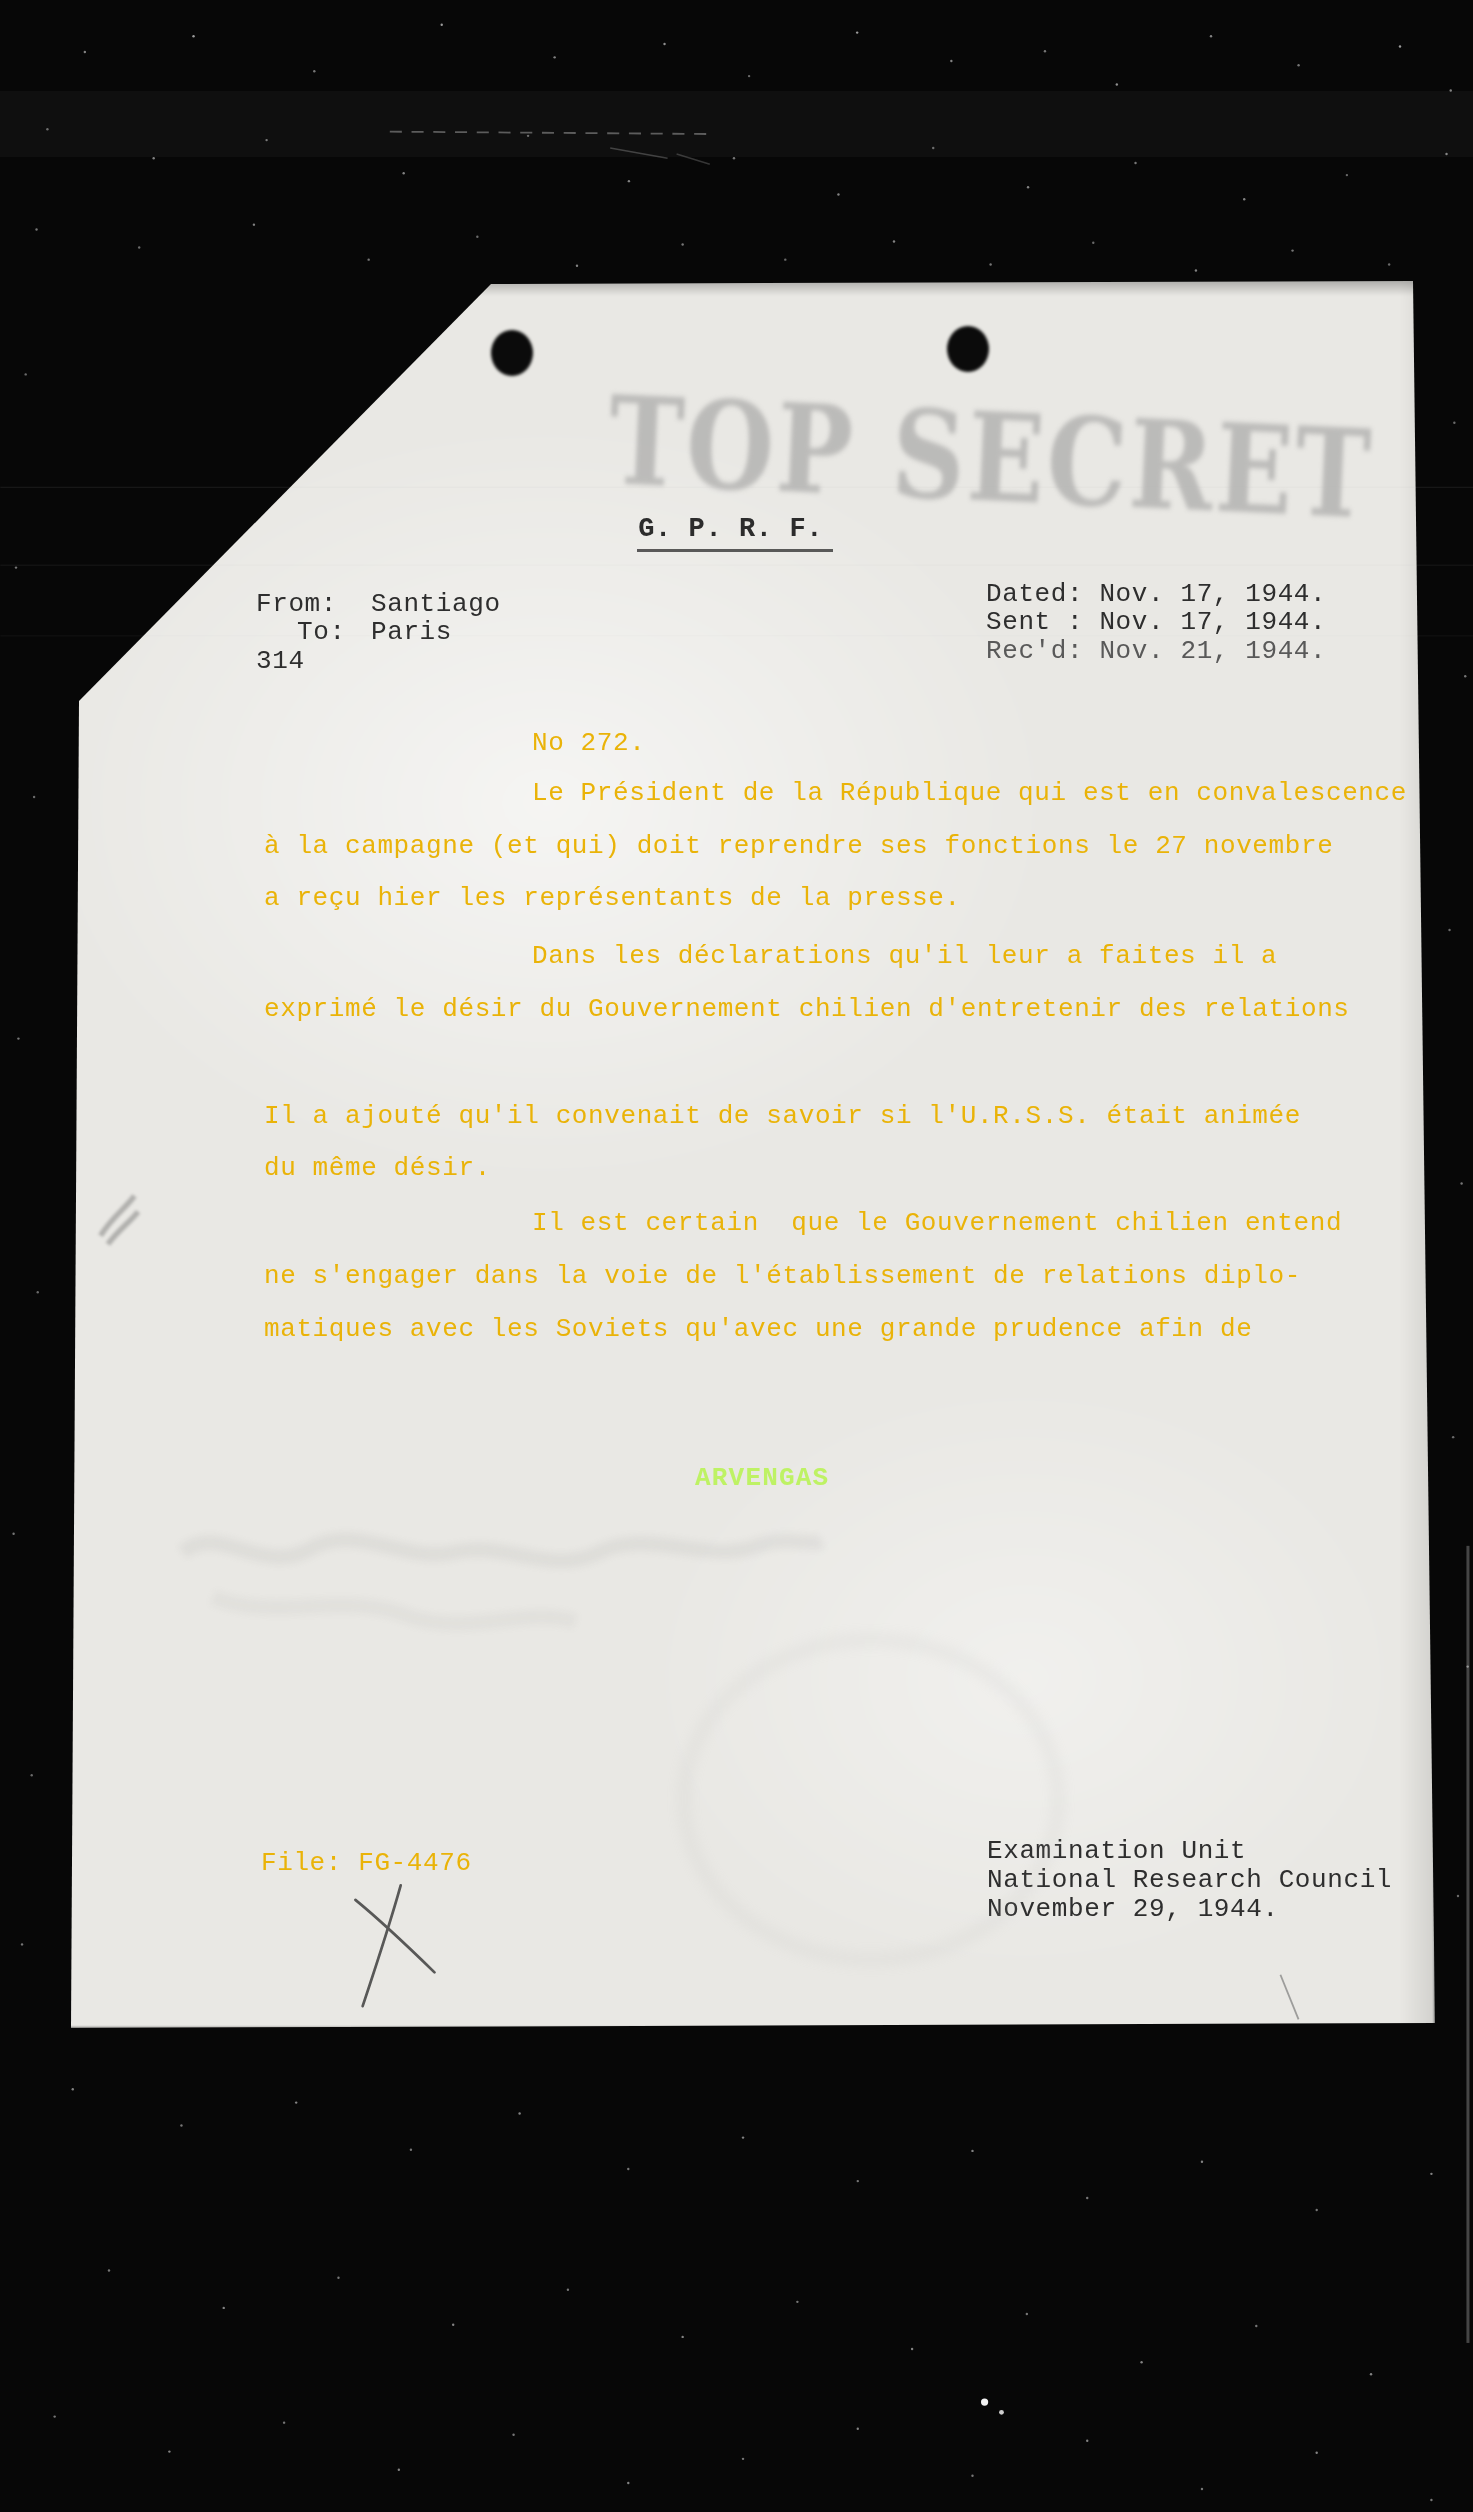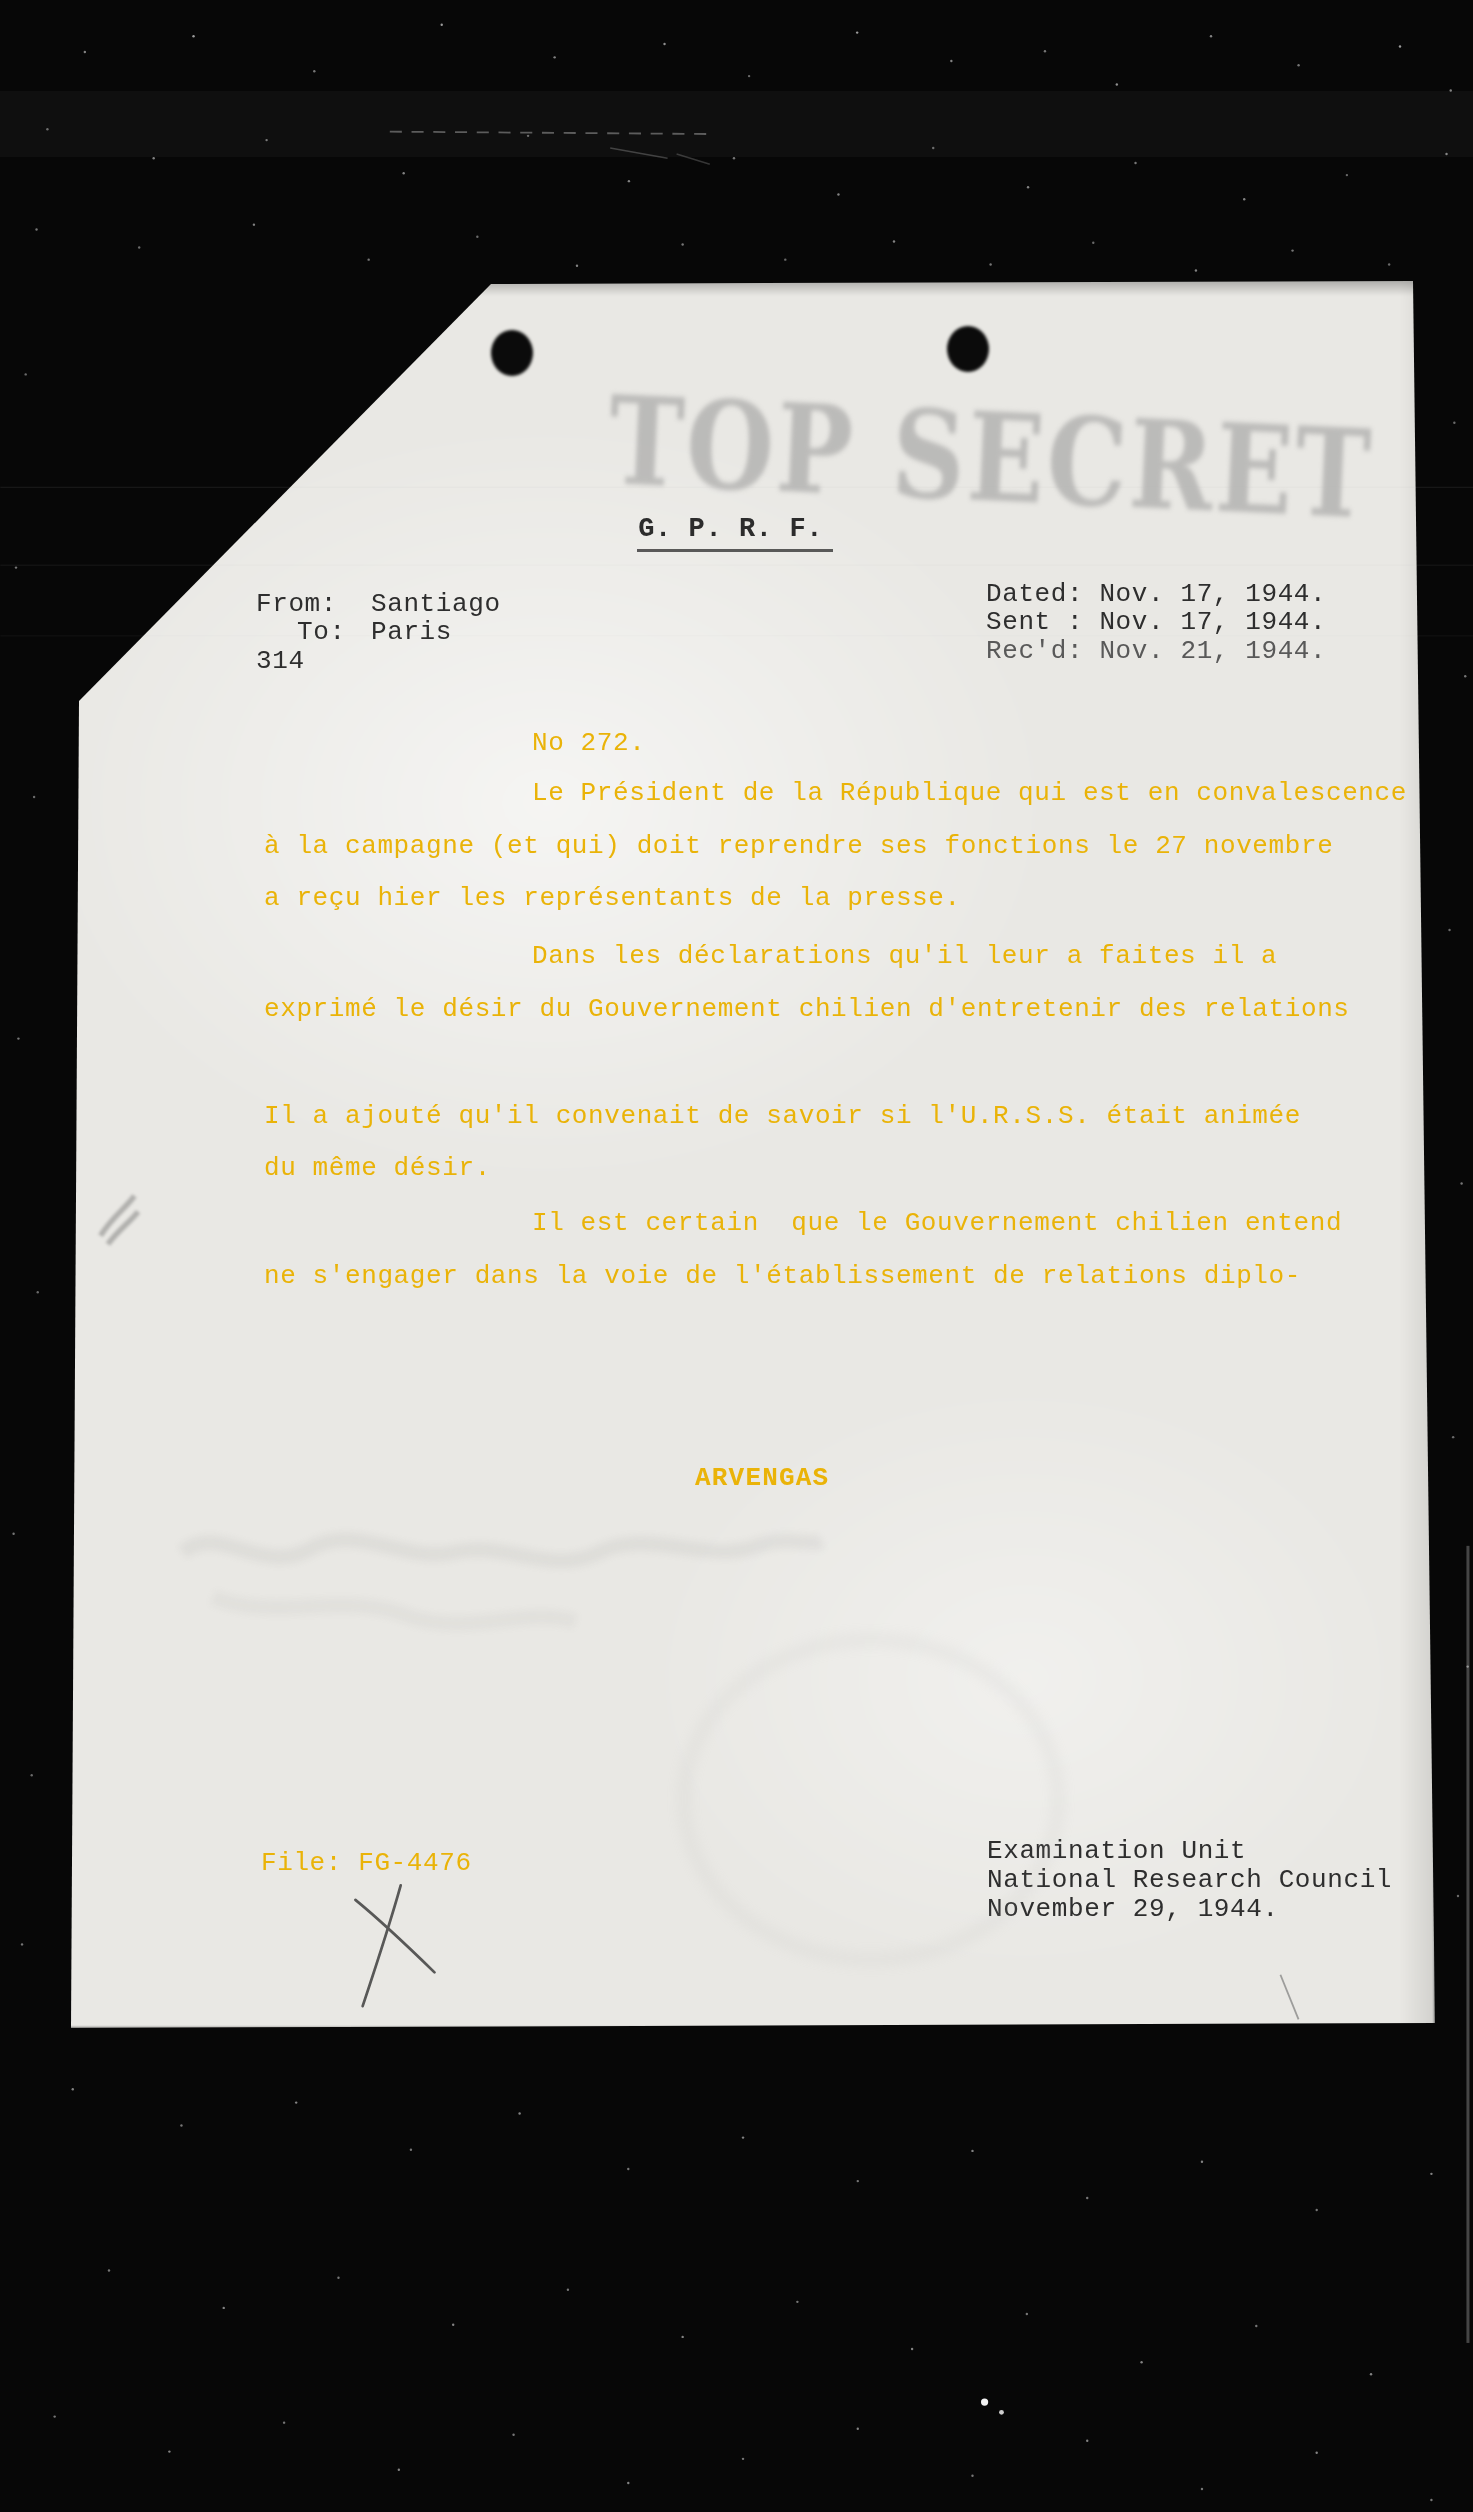--- a/index.html
+++ b/index.html
@@ -25,21 +25,21 @@
   .typed.light{color:#4a4a4a;opacity:.9;}
   .org{font-weight:bold;font-size:27px;color:#2c2c2c;
        border-bottom:3px solid rgba(40,40,40,.75);padding:0 9.7px 4.8px 1.2px;text-align:right;}
   .stamp{position:absolute;left:544px;top:91px;transform:rotate(2.6deg) scaleY(1.2);
          transform-origin:left top;font-family:"DejaVu Serif","Liberation Serif",serif;
          font-weight:bold;font-size:101px;letter-spacing:2.4px;color:#8f8f8f;
          opacity:.5;filter:blur(2.1px);white-space:pre;}
   .hole{position:absolute;width:42px;height:46px;border-radius:50%;
         background:#0b0b0b;filter:blur(1.5px);}
   .overlay{position:absolute;inset:0;pointer-events:none;}
-  .sig{font-weight:bold;letter-spacing:1.2px;color:#eab308;}
+  .sig{font-weight:bold;letter-spacing:1.2px;color:#bef264;}
 </style>
 </head>
 <body>
 
 <div class="film">
   <div class="film-band"></div>
 
   <div class="page">
     <div class="paper"></div>
 
@@ -67,20 +67,21 @@
       <div class="typed" style="left:196px;top:553px;">à la campagne (et qui) doit reprendre ses fonctions le 27 novembre</div>
       <div class="typed" style="left:196px;top:605px;">a reçu hier les représentants de la presse.</div>
 
       <div class="typed" style="left:464px;top:663px;">Dans les déclarations qu'il leur a faites il a</div>
       <div class="typed" style="left:196px;top:716px;">exprimé le désir du Gouvernement chilien d'entretenir des relations</div>
       <div class="typed" style="left:196px;top:823px;">Il a ajouté qu'il convenait de savoir si l'U.R.S.S. était animée</div>
       <div class="typed" style="left:196px;top:875px;">du même désir.</div>
 
       <div class="typed" style="left:464px;top:930px;">Il est certain  que le Gouvernement chilien entend</div>
       <div class="typed" style="left:196px;top:983px;">ne s'engager dans la voie de l'établissement de relations diplo-</div>
+      <div class="typed" style="left:196px;top:1036px;">matiques avec les Soviets qu'avec une grande prudence afin de</div>
 
       <div class="typed sig" style="left:627px;top:1185px;">ARVENGAS</div>
 
       <div class="typed" style="left:193px;top:1570px;">File: FG-4476</div>
       <div class="typed dark" style="left:919px;top:1558px;">Examination Unit</div>
       <div class="typed dark" style="left:919px;top:1587px;">National Research Council</div>
       <div class="typed dark" style="left:919px;top:1616px;">November 29, 1944.</div>
 
       <svg class="overlay" width="1367" height="1750" viewBox="0 0 2264 2898">
         <g stroke="#3f3f3f" stroke-width="4.5" fill="none" opacity="0.85" stroke-linecap="round">

